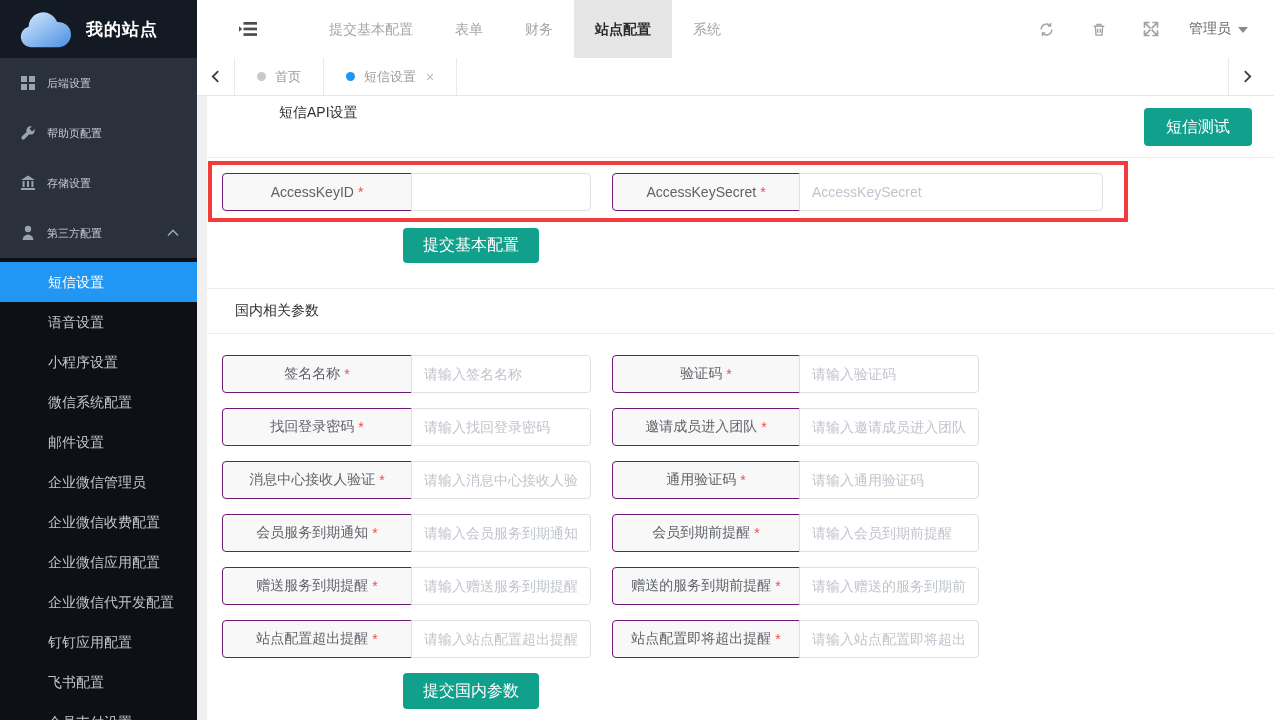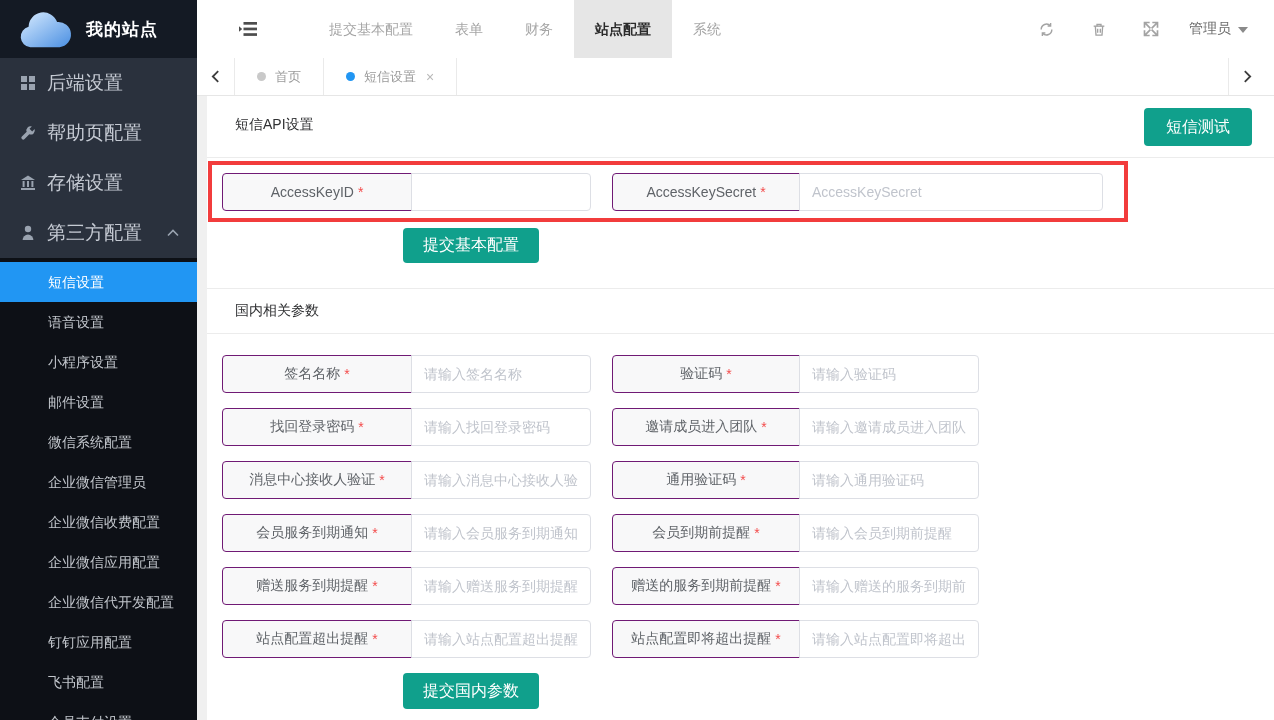--- a/index.html
+++ b/index.html
@@ -6,21 +6,21 @@
   html,body { width:1274px; height:720px; overflow:hidden; background:#fff;
     font-family:"Liberation Sans","DejaVu Sans",sans-serif; }
   .app { position:relative; width:1274px; height:516px; }
 
   
   .sidebar { position:absolute; left:0; top:0; width:197px; height:720px; background:#0d1016; }
   .logo { height:58px; background:#141a24; display:flex; align-items:center; padding-left:16px; }
   .logo-title { color:#fff; font-size:17px; font-weight:bold; margin-left:12px; letter-spacing:1px; }
   .menu { background:#2a313d; }
   .menu-item { height:50px; display:flex; align-items:center; padding:0 18px 0 20px;
-    color:#c5cad3; font-size:19px; cursor:pointer; }
+    color:#c5cad3; font-size:11px; cursor:pointer; }
   .menu-item .mi-icon { width:16px; height:16px; margin-right:11px; display:inline-flex; }
   .menu-item .mi-label { flex:1; }
   .submenu { padding-top:4px; }
   .submenu-item { height:40px; line-height:40px; padding-left:48px; color:#c2c6cc;
     font-size:14px; cursor:pointer; white-space:nowrap; }
   .submenu-item.active { background:#2196f3; color:#fff; }
 
   
   .navbar { position:absolute; left:197px; top:0; right:0; height:58px; background:#fff;
     display:flex; align-items:center; }
@@ -44,21 +44,21 @@
   .tab { display:flex; align-items:center; padding:0 22px; border-right:1px solid #eaeaea;
     font-size:13px; color:#9b9b9b; cursor:pointer; white-space:nowrap; }
   .tab .dot { width:9px; height:9px; border-radius:50%; background:#c9c9c9; margin-right:9px; }
   .tab.active .dot { background:#2196f3; }
   .tab .close { margin-left:10px; color:#b8b8b8; font-size:14px; }
 
   
   .content { position:absolute; left:197px; top:96px; right:0; bottom:0; background:#fff; }
   .gutter { position:absolute; left:0; top:0; width:10px; height:624px; background:#f0f0f0; }
   .section-title { position:absolute; left:38px; font-size:14px; color:#303133; }
-  .api-title { top:20px; }
+  .api-title { top:8px;margin-left:44px; }
   .domestic-title { top:206px; }
   .hr { position:absolute; left:10px; right:0; border-top:1px solid #ececec; }
   .hr1 { top:61px; } .hr2 { top:192px; } .hr3 { top:237px; }
 
   .teal-btn { position:absolute; background:#10a08c; color:#fff; border:none; border-radius:4px;
     font-size:16px; font-family:Liberation Sans, sans-serif; cursor:pointer; }
   .sms-test-btn { top:12px; right:22px; height:38px; padding:0 22px; }
   .submit-basic-btn { left:206px; top:132px; height:35px; padding:0 20px; }
   .submit-domestic-btn { left:206px; top:577px; height:36px; padding:0 20px; }
 
@@ -141,22 +141,22 @@
               <path d="M1 6.5 6 1.5l5 5"></path>
             </svg>
         </span>
       </div>
     </div>
 
     <div class="submenu">
       <div class="submenu-item active">短信设置</div>
       <div class="submenu-item">语音设置</div>
       <div class="submenu-item">小程序设置</div>
+      <div class="submenu-item">微信系统配置</div>
       <div class="submenu-item">邮件设置</div>
-      <div class="submenu-item">微信系统配置</div>
       <div class="submenu-item">企业微信管理员</div>
       <div class="submenu-item">企业微信收费配置</div>
       <div class="submenu-item">企业微信应用配置</div>
       <div class="submenu-item">企业微信代开发配置</div>
       <div class="submenu-item">钉钉应用配置</div>
       <div class="submenu-item">飞书配置</div>
       <div class="submenu-item">会员支付设置</div>
     </div>
   </div>
 

